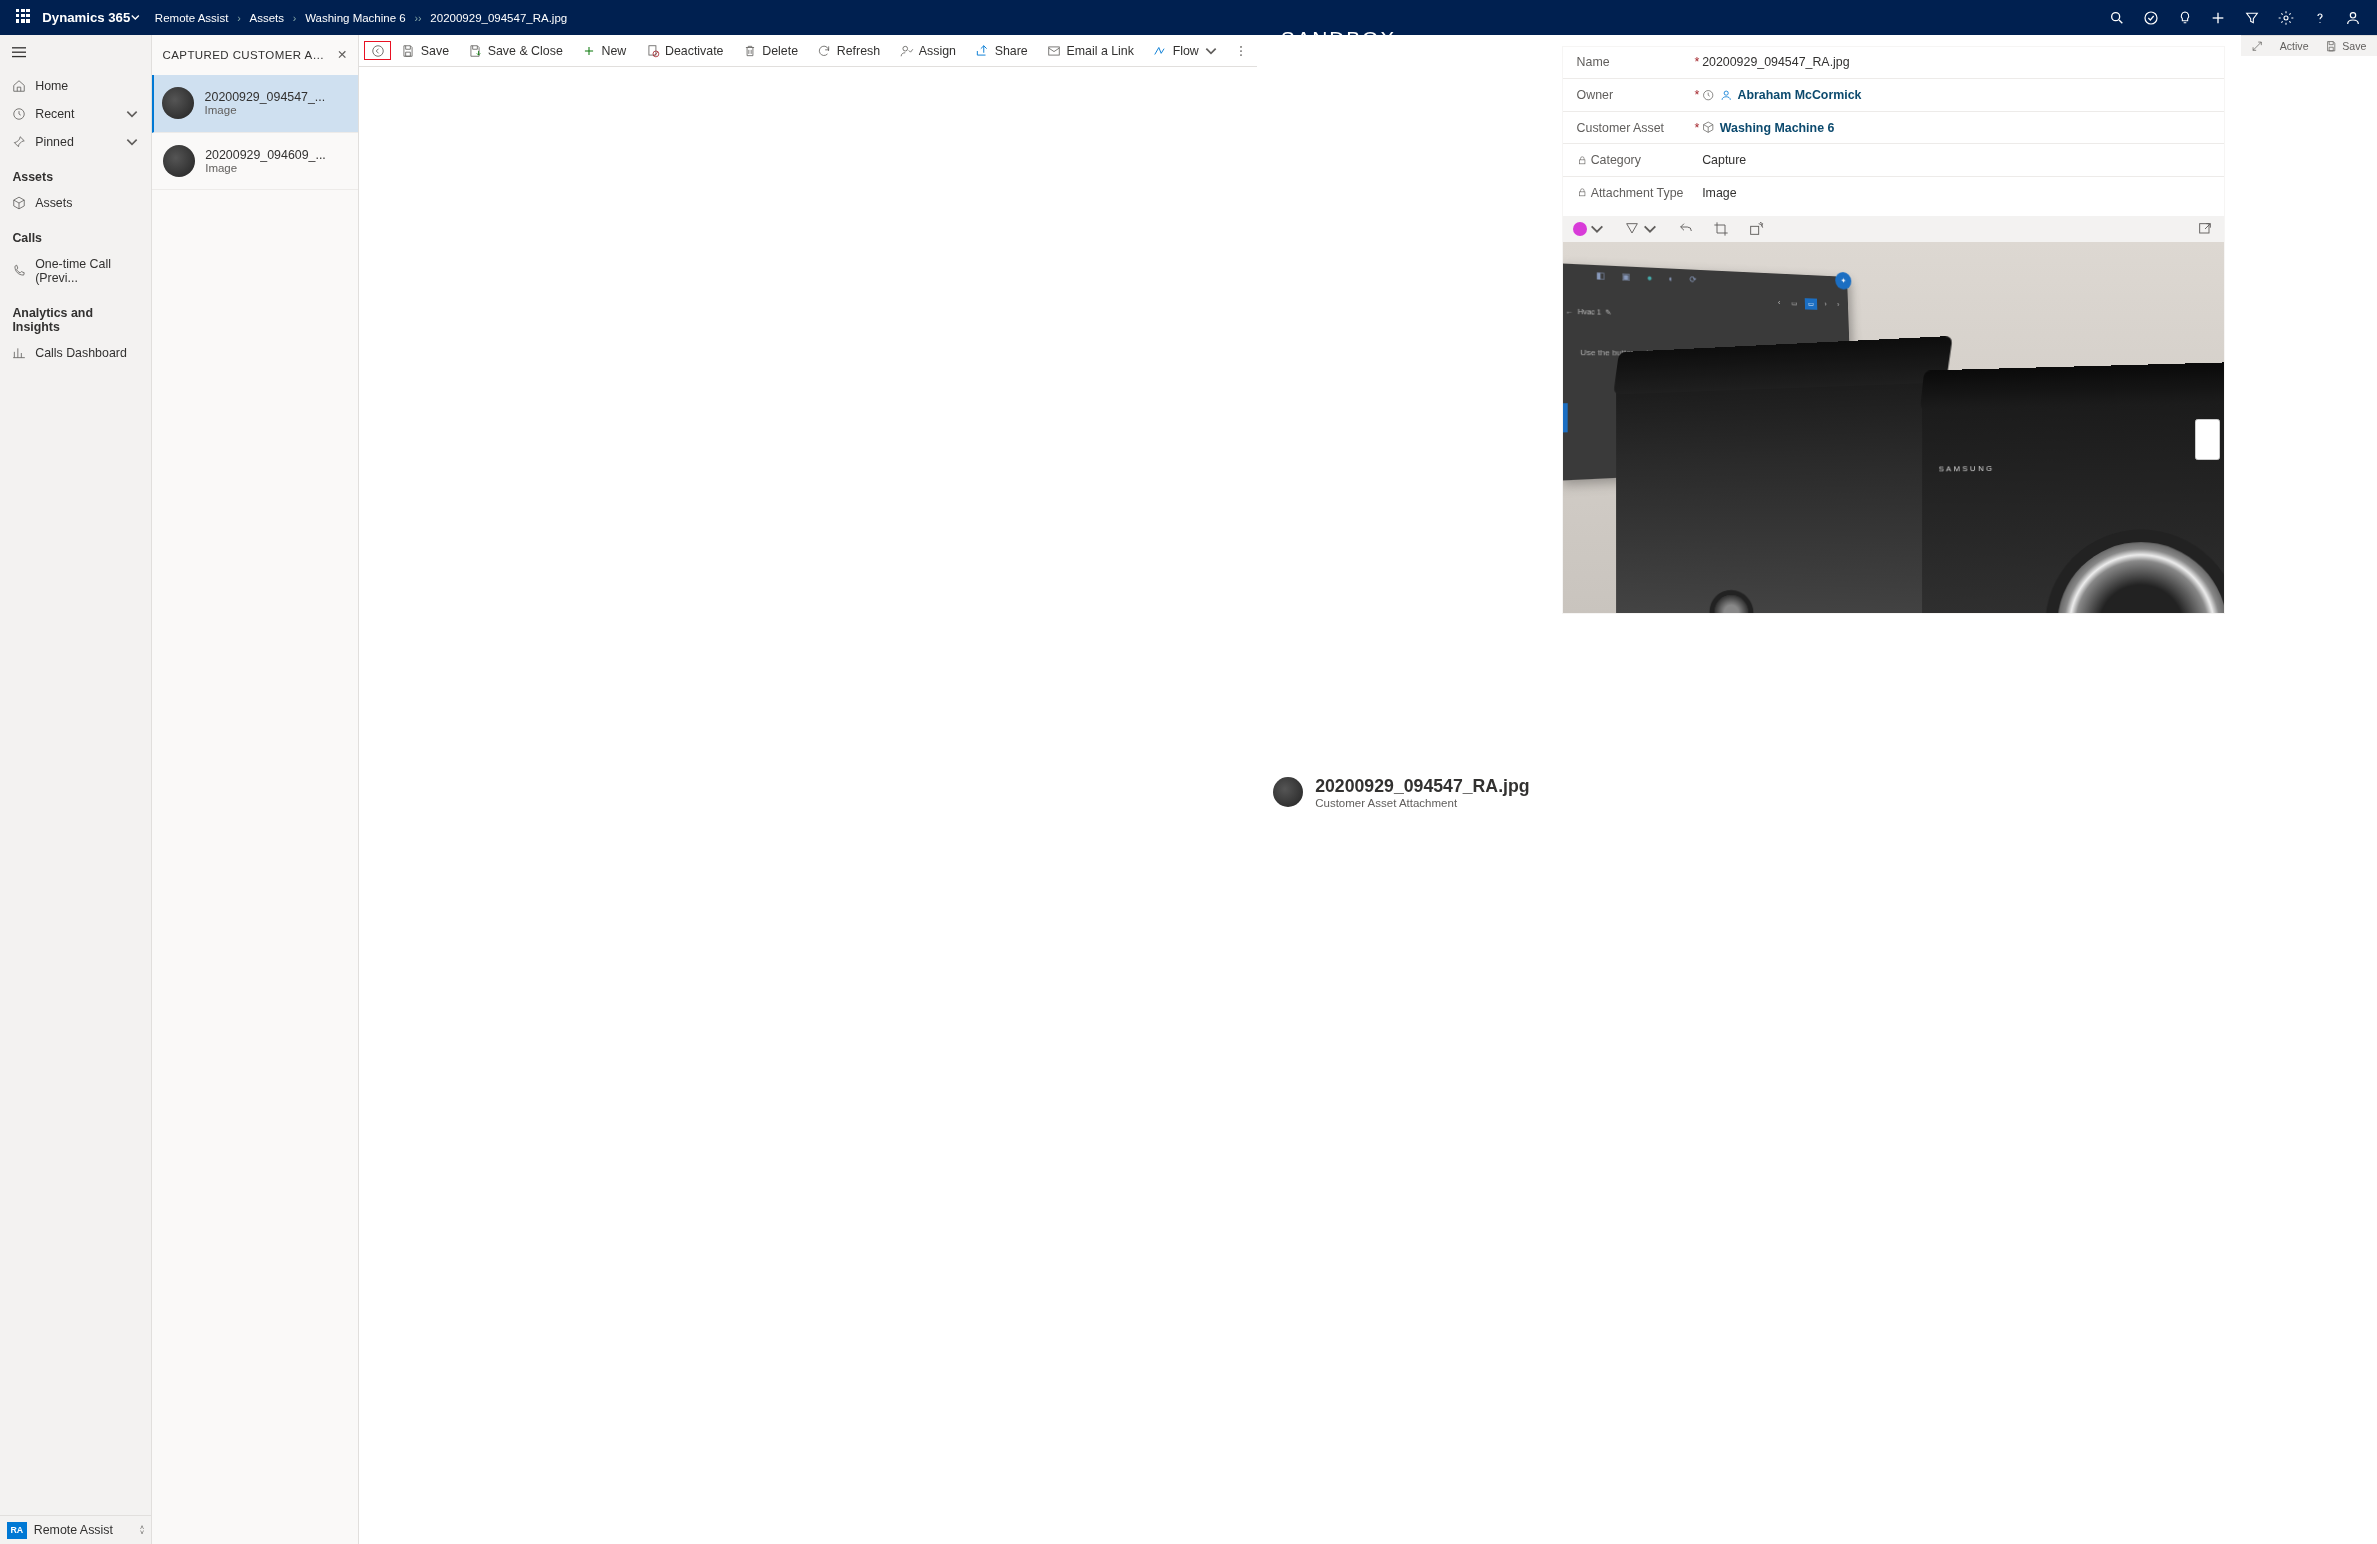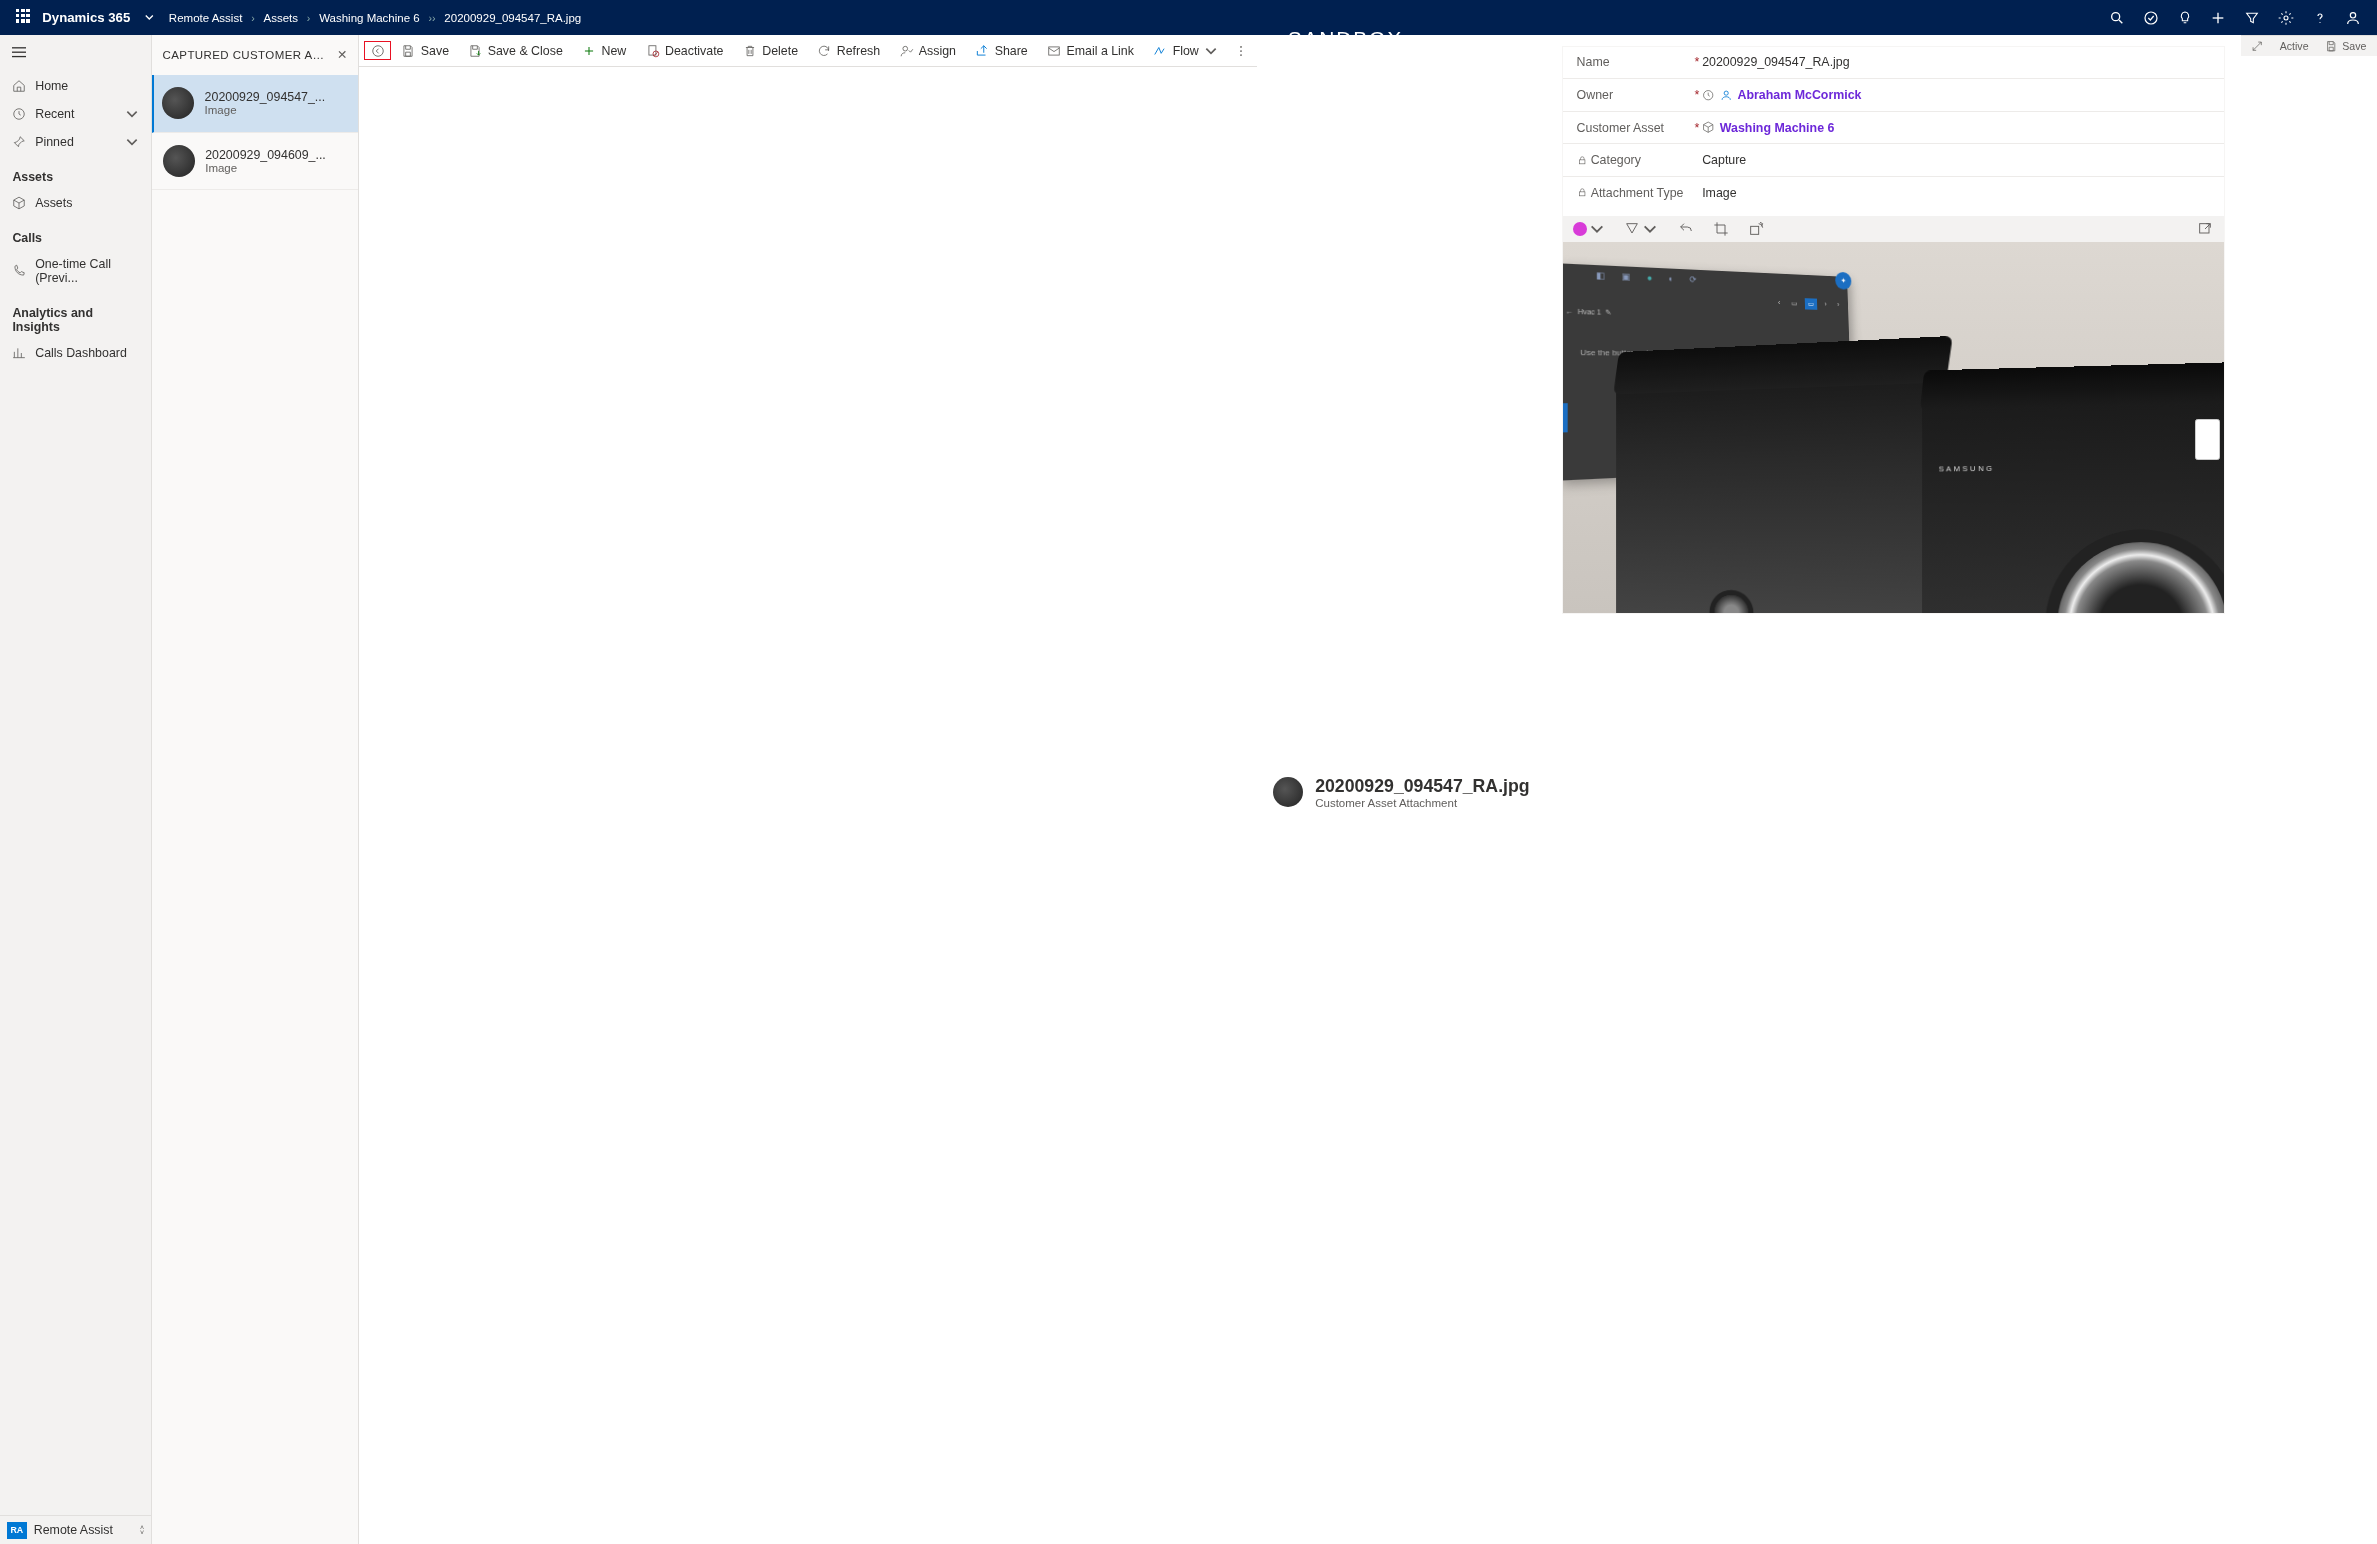--- a/index.html
+++ b/index.html
@@ -3,21 +3,21 @@
 <meta charset="utf-8">
 <style>
   * { box-sizing: border-box; margin:0; padding:0; }
   html, body { height:100%; font-family: "Segoe UI", Arial, sans-serif; font-size:12.4px; color:#323130; background:#fff; }
   body { display:flex; flex-direction:column; }
 
   
   .header { background:#002050; color:#fff; height:35px; display:flex; align-items:center; padding:0 7px; }
   .waffle { width:17.7px; height:17.7px; display:grid; grid-template-columns:repeat(3,3.5px); grid-template-rows:repeat(3,3.5px); gap:1.8px; margin:0 8.8px; cursor:pointer; }
   .waffle span { background:#fff; width:3.5px; height:3.5px; }
-  .hdr-app { font-weight:600; font-size:13.2px; margin-right:14px; }
+  .hdr-app { font-weight:600; font-size:13.2px; margin-right:0; }
   .breadcrumb { display:flex; align-items:center; gap:8.8px; margin-left:14px; font-size:11.5px; }
   .breadcrumb a { color:#fff; text-decoration:none; }
   .bc-sep { color:#8aa; font-size:10.6px; }
   .hdr-center { flex:1; text-align:center; font-size:21px; letter-spacing:1.8px; font-weight:300;margin-top:42px; }
   .hdr-icons { display:flex; gap:17.7px; margin-right:8.8px; }
   .hdr-icons svg, .hdr-icons .ico { width:16px; height:16px; cursor:pointer; fill:#fff; color:#fff; display:flex; align-items:center; justify-content:center; }
 
   
   .main { flex:1; display:flex; overflow:hidden; }
 
@@ -65,21 +65,21 @@
   .tab { padding:5.3px 0 8.8px; font-size:12.4px; color:#605e5c; cursor:pointer; border-bottom:1.8px solid transparent; }
   .tab.active { color:#000; font-weight:600; border-bottom:1.8px solid #0078d4; }
 
   
   .form-area { flex:1; overflow:auto; padding:10.6px 16px; }
   .form-card { border:0.9px solid #e1dfdd50; }
   .form-row { display:flex; align-items:flex-end; padding:8.8px 14px; border-bottom:0.9px solid #edebe9; }
   .fr-label { width:115px; color:#605e5c; font-size:12.4px; display:flex; align-items:center; gap:3.5px; }
   .fr-req { color:#a4262c; width:10.6px; text-align:center; }
   .fr-val { flex:1; font-size:12.4px; display:flex; align-items:center; gap:5.3px; }
-  .fr-val.link { color:#6d28d9; font-weight:600; }
+  .fr-val.link { color:#0c4a6e; font-weight:600; }
   .fr-val svg { width:12.4px; height:12.4px; }
 
   
   .img-toolbar { background:#f3f2f1; padding:5.3px 10.6px; display:flex; align-items:center; gap:19.4px; margin-top:7px; }
   .img-toolbar .tool { display:flex; align-items:center; gap:1.8px; cursor:pointer; }
   .color-dot { width:14px; height:14px; border-radius:50%; background:#d83bd8; }
   .img-toolbar svg { width:16px; height:16px; stroke:#605e5c; fill:none; stroke-width:1.4; }
   .img-toolbar .right { margin-left:auto; }
   .img-preview { background:#c7c3bf; height:371px; position:relative; overflow:hidden; }
   .wall { position:absolute; inset:0; background:linear-gradient(180deg,#ddd8d2 0%,#c9c4be 100%); }

